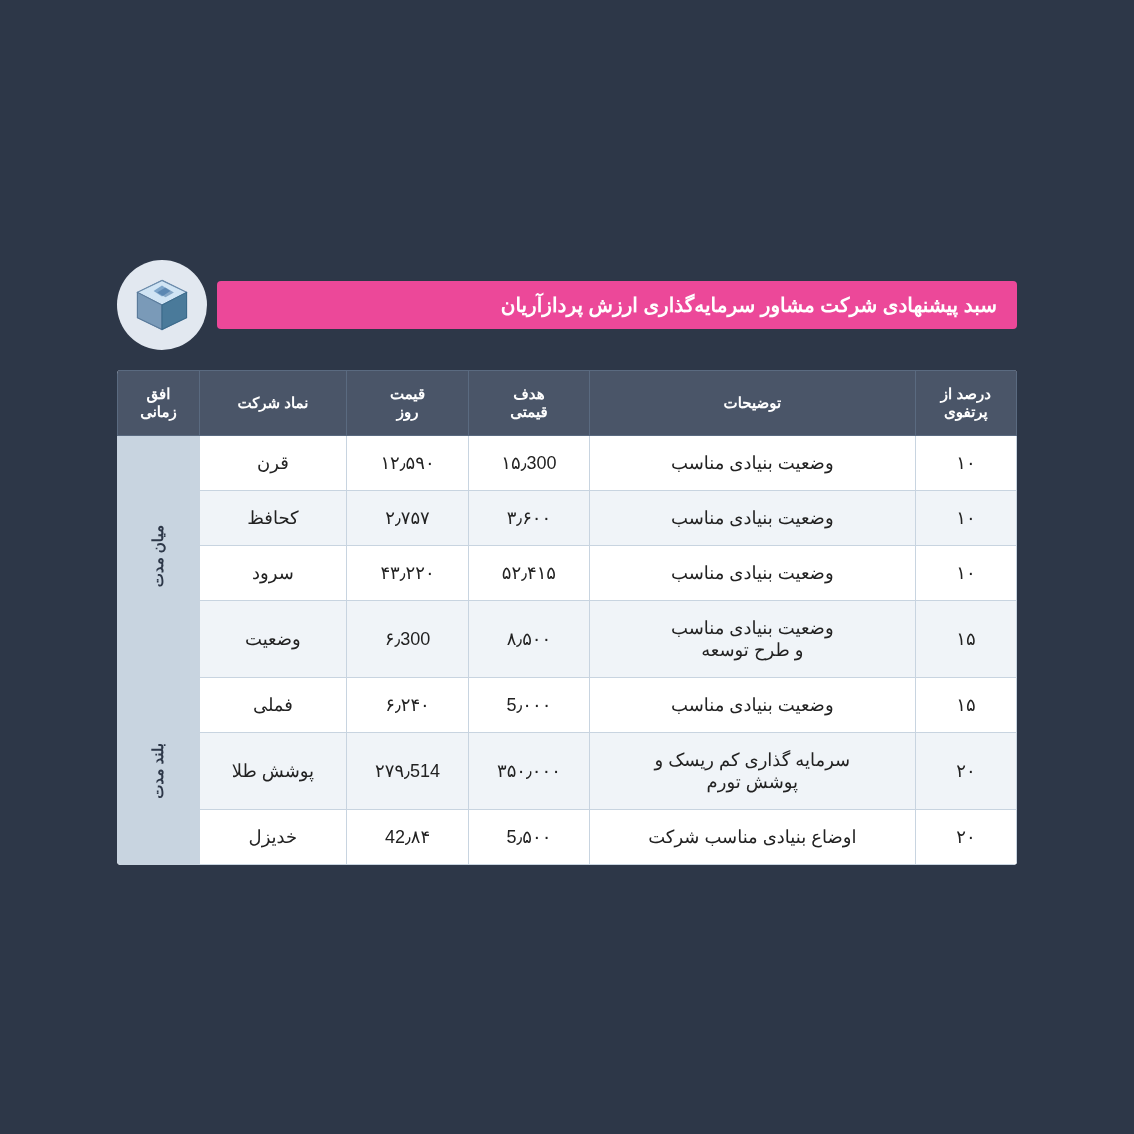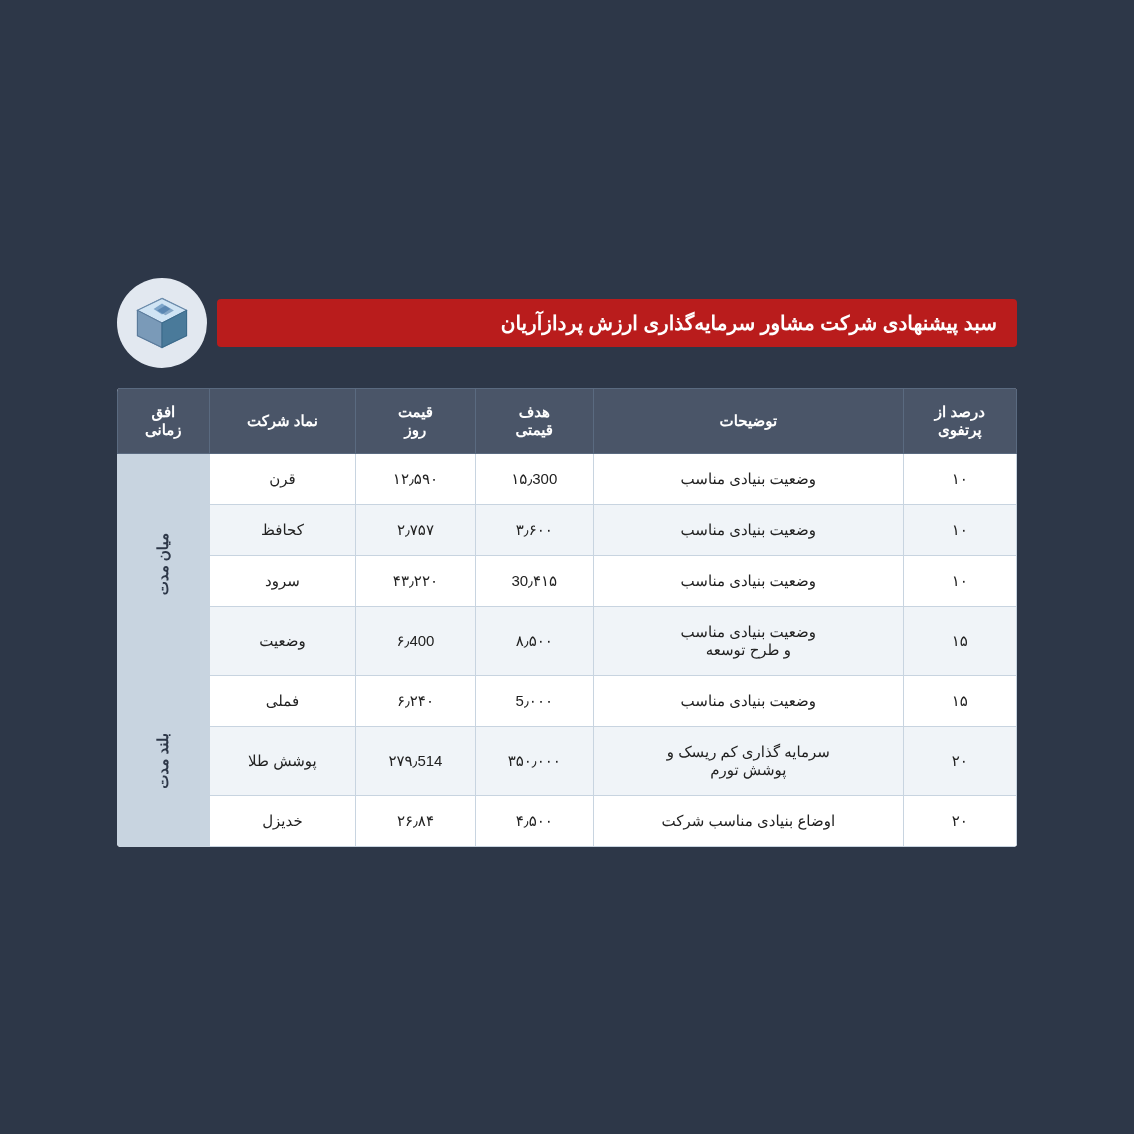--- a/index.html
+++ b/index.html
@@ -18,21 +18,21 @@
       padding: 30px 30px 40px 30px;
       position: relative;
     }
     .header-row {
       display: flex;
       align-items: center;
       justify-content: space-between;
       margin-bottom: 20px;
     }
     .header-title-bar {
-      background: #b91c1c;
+      background: #ec4899;
       flex: 1;
       padding: 12px 20px;
       margin-left: 10px;
       border-radius: 4px;
     }
     .header-title-bar span {
       color: #fff;
       font-size: 20px;
       font-weight: bold;
     }
@@ -73,21 +73,21 @@
       border: 1px solid #5a6a80;
     }
     tbody tr {
       background: #fff;
     }
     tbody tr:nth-child(even) {
       background: #f0f4f8;
     }
     tbody td {
       color: #222;
-      font-size: 15px;
+      font-size: 18px;
       padding: 16px 10px;
       text-align: center;
       border: 1px solid #c8d4e0;
       vertical-align: middle;
     }
   </style>
 </head>
 <body>
 
 <div class="card">
@@ -133,49 +133,49 @@
           <tr>
             <td>۱۰</td>
             <td>وضعیت بنیادی مناسب</td>
             <td>۳٫۶۰۰</td>
             <td>۲٫۷۵۷</td>
             <td>کحافظ</td>
           </tr>
           <tr>
             <td>۱۰</td>
             <td>وضعیت بنیادی مناسب</td>
-            <td>30٫۴۱۵</td>
+            <td>۵۲٫۴۱۵</td>
             <td>۴۳٫۲۲۰</td>
             <td>سرود</td>
           </tr>
           <tr>
             <td>۱۵</td>
             <td>وضعیت بنیادی مناسب<br>و طرح توسعه</td>
             <td>۸٫۵۰۰</td>
-            <td>۶٫400</td>
+            <td>۶٫300</td>
             <td>وضعیت</td>
           </tr>
           <tr>
             <td>۱۵</td>
             <td>وضعیت بنیادی مناسب</td>
             <td>5٫۰۰۰</td>
             <td>۶٫۲۴۰</td>
             <td>فملی</td>
             <td rowspan="3" style="background: rgb(200, 212, 224); font-weight: bold; writing-mode: vertical-rl; text-orientation: mixed; text-align: center; vertical-align: middle; letter-spacing: 3px; font-size: 15px; color: rgb(45, 55, 72);"><span style="display: inline-block; transform: rotate(180deg);">بلند مدت</span></td>
           </tr>
           <tr>
             <td>۲۰</td>
             <td>سرمایه گذاری کم ریسک و<br>پوشش تورم</td>
             <td>۳۵۰٫۰۰۰</td>
             <td>۲۷۹٫514</td>
             <td>پوشش طلا</td>
           </tr>
           <tr>
             <td>۲۰</td>
             <td>اوضاع بنیادی مناسب شرکت</td>
-            <td>۴٫۵۰۰</td>
-            <td>۲۶٫۸۴</td>
+            <td>5٫۵۰۰</td>
+            <td>42٫۸۴</td>
             <td>خدیزل</td>
           </tr>
         </tbody>
     </table>
   </div>
 </div>
 
 </body></html>

